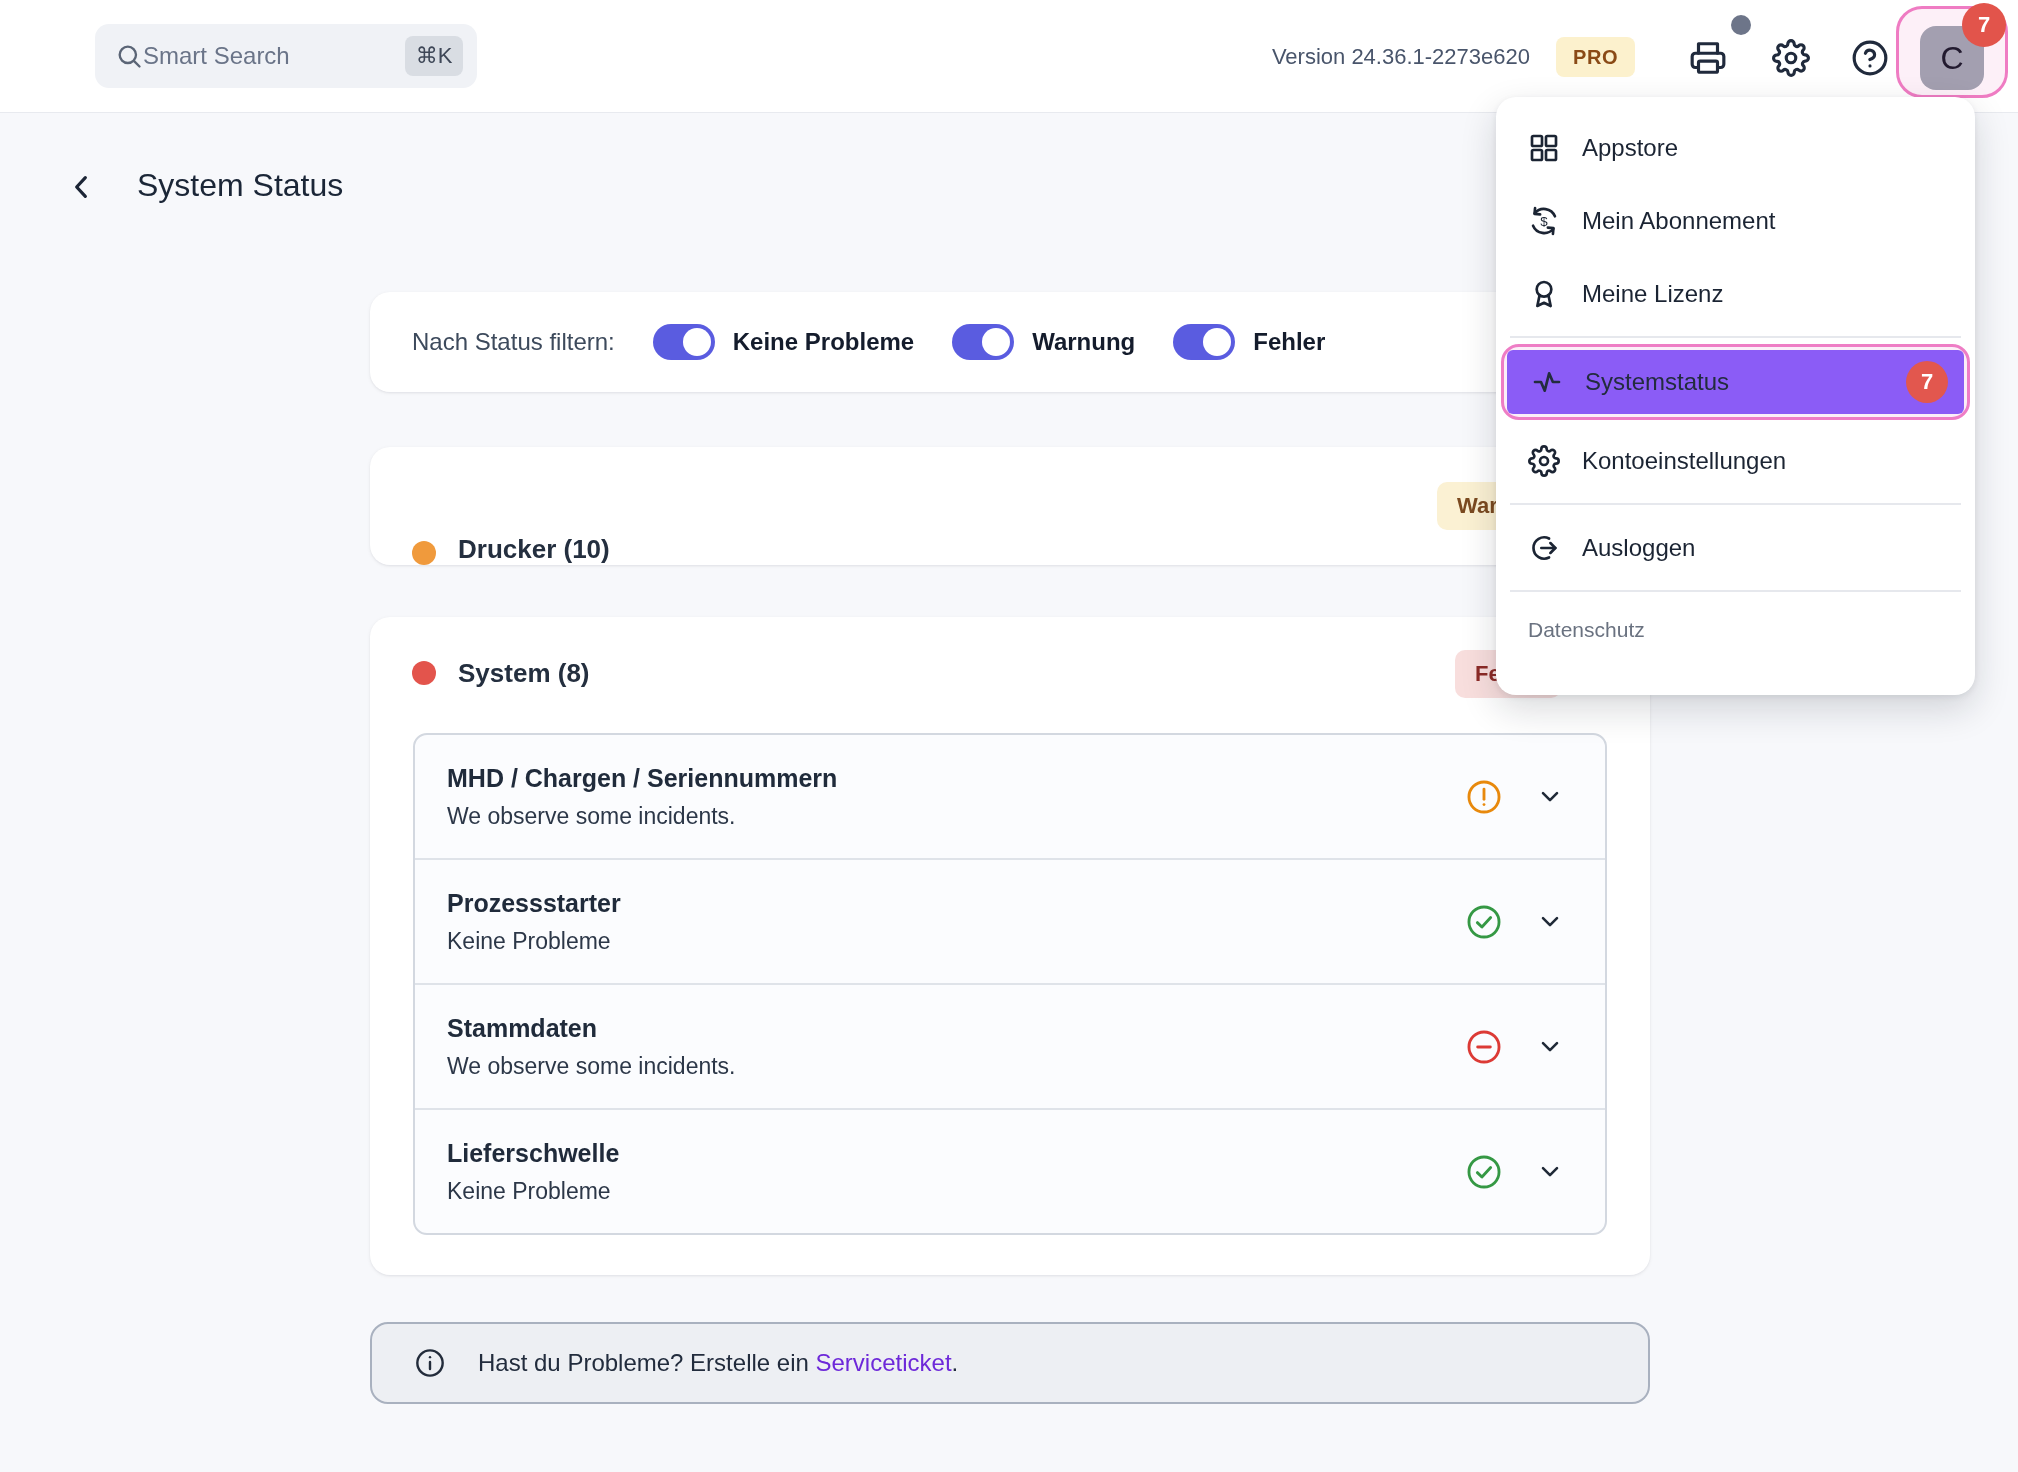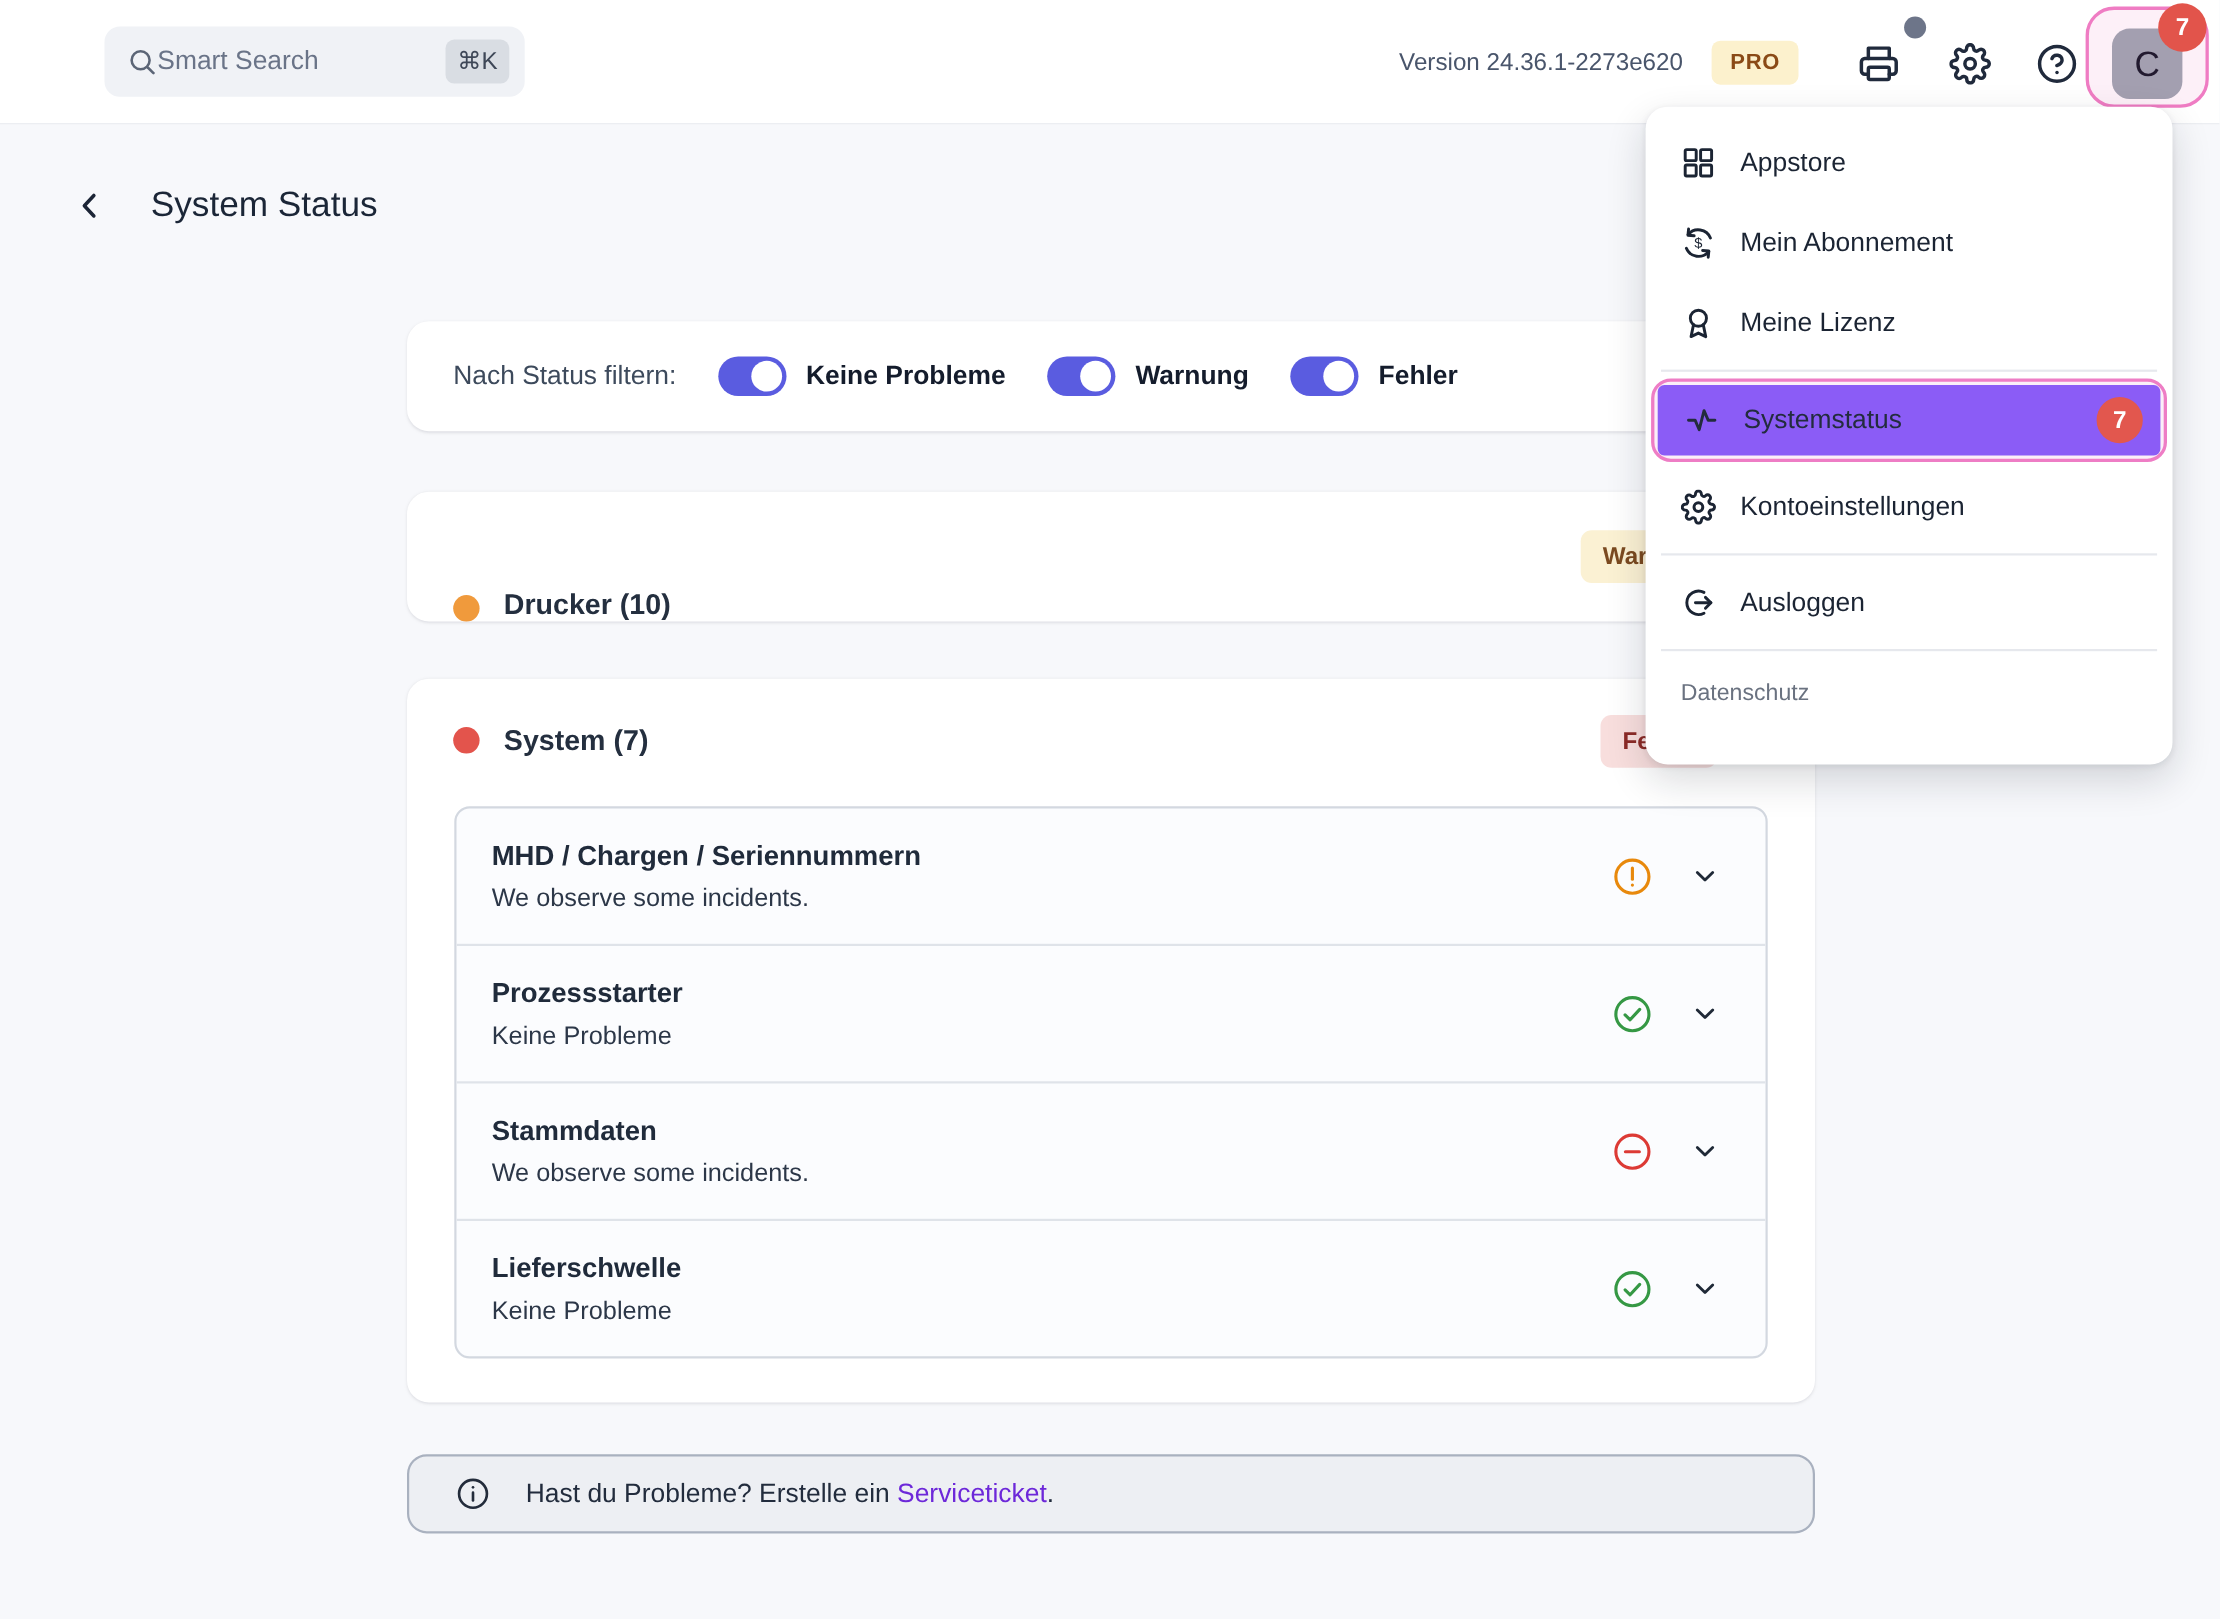--- a/index.html
+++ b/index.html
@@ -70,21 +70,21 @@
   .row-title { font-size:25px; font-weight:bold; color:#202b3b; }
   .row-sub { font-size:23px; color:#2c3748; margin-top:10px; }
   .status-icon { position:absolute; right:102px; top:50%; transform:translateY(-50%); width:38px; height:38px; display:none; }
   .status-icon svg { width:38px; height:38px; }
   [data-status="warning"] .icon-warning { display:block; color:#e8890c; }
   [data-status="ok"] .icon-ok { display:block; color:#359844; }
   [data-status="error"] .icon-error { display:block; color:#dc3a35; }
   .chev { position:absolute; right:40px; top:50%; transform:translateY(-50%); width:30px; height:30px; border:none; background:none; color:#1f2937; cursor:pointer; }
   .chev svg { width:28px; height:28px; }
 
-  .infobox { position:absolute; left:370px; top:1322px; width:1280px; height:72px; background:#edeff3; border:2px solid #a9b1bf; border-radius:18px; display:flex; align-items:center; padding:0 42px; gap:32px; }
+  .infobox { position:absolute; left:370px; top:1322px; width:1280px; height:82px; background:#edeff3; border:2px solid #a9b1bf; border-radius:18px; display:flex; align-items:center; padding:0 42px; gap:32px; }
   .infobox svg { width:32px; height:32px; color:#232c3b; flex:0 0 auto; }
   .infobox p { font-size:24px; color:#222c3d; }
   .infobox a { color:#6d28d9; text-decoration:none; cursor:pointer; }
 </style>
 </head>
 <body>
 
 <div class="stage">
 
   <header class="topbar">
@@ -159,21 +159,21 @@
 
   <section class="card drucker-card">
     <span class="sec-dot dot-warn"></span>
     <h2 class="sec-title">Drucker (10)</h2>
     <span class="badge badge-warn">Warnung</span>
   </section>
 
   <section class="card system-card">
     <div class="sec-header">
       <span class="sec-dot dot-err"></span>
-      <h2 class="sec-title">System (7)</h2>
+      <h2 class="sec-title">System (8)</h2>
     </div>
     <span class="badge badge-err">Fehler</span>
 
     <div class="items">
 
         <div class="row" data-status="warning">
           <div class="row-title">MHD / Chargen / Seriennummern</div>
           <div class="row-sub">We observe some incidents.</div>
           <span class="status-icon icon-warning">
             <svg viewBox="0 0 24 24" fill="none" stroke="currentColor" stroke-width="1.8" stroke-linecap="round" stroke-linejoin="round">

